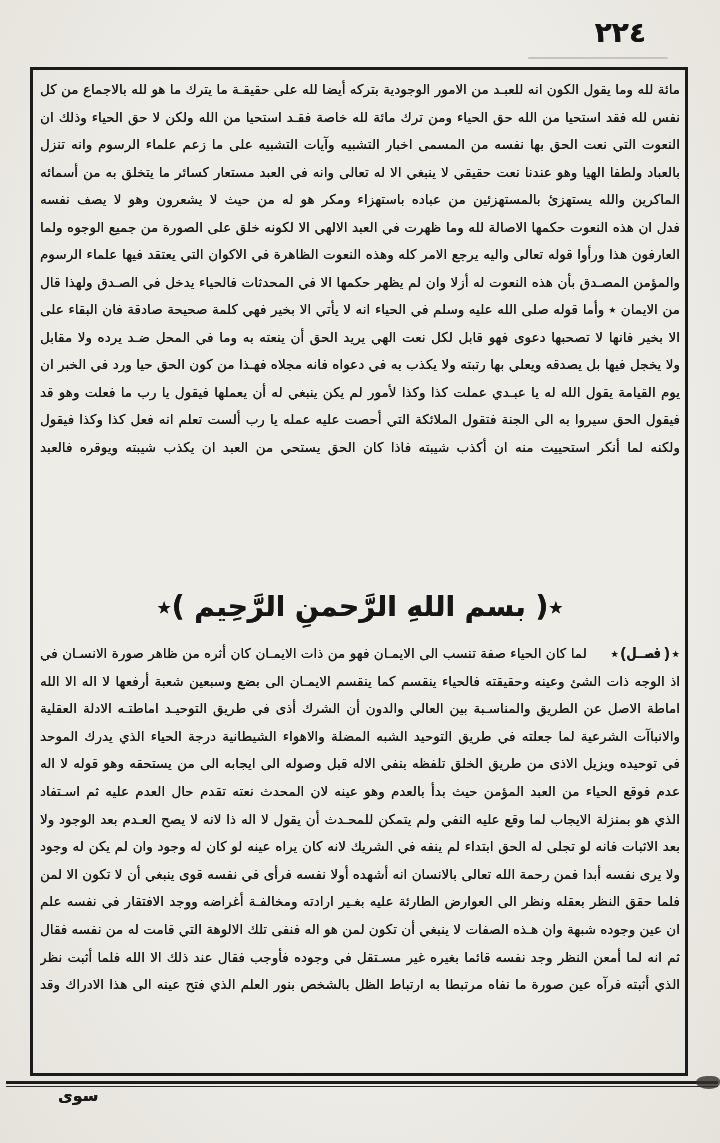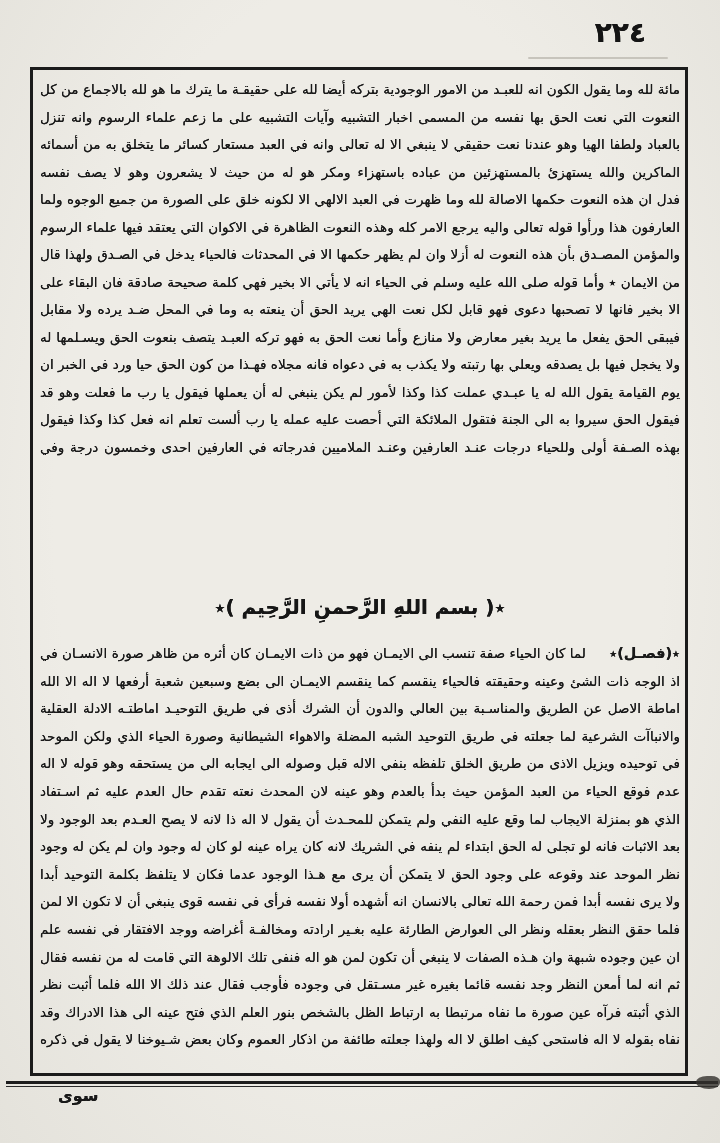--- a/index.html
+++ b/index.html
@@ -37,25 +37,26 @@
     height: 27.5px; line-height: 27.5px;
     font-size: 13.5px; color: #191919;
     text-align: justify; text-align-last: justify; text-justify: inter-word;
     overflow: hidden; text-shadow: 0 0 .45px #222;
   }
   .block2 .line { height: 27.6px; line-height: 27.6px; }
   .line--center { text-align: center; text-align-last: center; }
   .fasl-marker {
     font-weight: bold; font-size: 14.5px; margin-left: 19px;
     white-space: nowrap;
+    font-family: Liberation Mono, monospace;
   }
   .basmala {
     position: absolute; left: 40px; right: 40px; top: 585px; height: 44px;
     line-height: 44px; text-align: center; direction: rtl;
-    font-size: 20px; font-weight: bold; color: #161616;
+    font-size: 28px; font-weight: bold; color: #161616;
     text-shadow: 0 0 .5px #161616;
   }
   .bottom-rule {
     position: absolute; left: 6px; right: 2px; top: 1081px; height: 8px;
   }
   .bottom-rule .thick { height: 3px; background: #1d1d1d; }
   .bottom-rule .thin { height: 1px; background: #2a2a2a; margin-top: 2px; }
   .ink-smudge {
     position: absolute; right: 0px; top: 1076px; width: 24px; height: 13px;
     background: #33312d; border-radius: 50% 40% 50% 60%; opacity: .8;
@@ -71,56 +72,54 @@
 
 <div class="page">
 
   <div class="page-number">٢٢٤</div>
   <div class="artifact-line"></div>
 
   <div class="frame"></div>
 
   <div class="textcol block1">
     <div class="line">مائة لله وما يقول الكون انه للعبـد من الامور الوجودية بتركه أيضا لله على حقيقـة ما يترك ما هو لله بالاجماع من كل</div>
+    <div class="line">نفس لله فقد استحيا من الله حق الحياء ومن ترك مائة لله خاصة فقـد استحيا من الله ولكن لا حق الحياء وذلك ان</div>
     <div class="line">النعوت التي نعت الحق بها نفسه من المسمى اخبار التشبيه وآيات التشبيه على ما زعم علماء الرسوم وانه تنزل الهي رحمة</div>
     <div class="line">بالعباد ولطفا الهيا وهو عندنا نعت حقيقي لا ينبغي الا له تعالى وانه في العبد مستعار كسائر ما يتخلق به من أسمائه فانه خير</div>
     <div class="line">الماكرين والله يستهزئ بالمستهزئين من عباده باستهزاء ومكر هو له من حيث لا يشعرون وهو لا يصف نفسه بالحوادث</div>
     <div class="line">فدل ان هذه النعوت حكمها الاصالة لله وما ظهرت في العبد الالهي الا لكونه خلق على الصورة من جميع الوجوه ولما عرف</div>
     <div class="line">العارفون هذا ورأوا قوله تعالى واليه يرجع الامر كله وهذه النعوت الظاهرة في الاكوان التي يعتقد فيها علماء الرسوم انها</div>
     <div class="line">والمؤمن المصـدق بأن هذه النعوت له أزلا وان لم يظهر حكمها الا في المحدثات فالحياء يدخل في الصـدق ولهذا قال الحياء</div>
     <div class="line">من الايمان ٭ وأما قوله صلى الله عليه وسلم في الحياء انه لا يأتي الا بخير فهي كلمة صحيحة صادقة فان البقاء على الاصل لا يأتي</div>
     <div class="line">الا بخير فانها لا تصحبها دعوى فهو قابل لكل نعت الهي يريد الحق أن ينعته به وما في المحل ضـد يرده ولا مقابل يصـده</div>
-    <div class="line">فيبقى الحق يفعل ما يريد بغير معارض ولا منازع وأما نعت الحق به فهو تركه العبـد يتصف بنعوت الحق ويسـلمها له</div>
     <div class="line">ولا يخجل فيها بل يصدقه ويعلي بها رتبته ولا يكذب به في دعواه فانه مجلاه فهـذا من كون الحق حيا ورد في الخبر ان شيخا</div>
     <div class="line">يوم القيامة يقول الله له يا عبـدي عملت كذا وكذا لأمور لم يكن ينبغي له أن يعملها فيقول يا رب ما فعلت وهو قد فعـل</div>
     <div class="line">فيقول الحق سيروا به الى الجنة فتقول الملائكة التي أحصت عليه عمله يا رب ألست تعلم انه فعل كذا وكذا فيقول بلى</div>
-    <div class="line">بهذه الصـفة أولى وللحياء درجات عنـد العارفين وعنـد الملاميين فدرجاته في العارفين احدى وخمسون درجة وفي</div>
+    <div class="line">ولكنه لما أنكر استحييت منه ان أكذب شيبته فاذا كان الحق يستحي من العبد ان يكذب شيبته ويوقره فالعبد</div>
   </div>
 
   <div class="basmala">٭( بسم اللهِ الرَّحمنِ الرَّحِيم )٭</div>
 
   <div class="textcol block2">
     <div class="line">
       <span class="fasl-marker">٭(فصـل)٭</span>
       <span>لما كان الحياء صفة تنسب الى الايمـان فهو من ذات الايمـان كان أثره من ظاهر صورة الانسـان في الوجه</span>
     </div>
     <div class="line">اذ الوجه ذات الشئ وعينه وحقيقته فالحياء ينقسم كما ينقسم الايمـان الى بضع وسبعين شعبة أرفعها لا اله الا الله وأدناها</div>
     <div class="line">اماطة الاصل عن الطريق والمناسـبة بين العالي والدون أن الشرك أذى في طريق التوحيـد اماطتـه الادلة العقلية</div>
-    <div class="line">والانباآت الشرعية لما جعلته في طريق التوحيد الشبه المضلة والاهواء الشيطانية وصورة الحياء الذي ولكن الموحد</div>
+    <div class="line">والانباآت الشرعية لما جعلته في طريق التوحيد الشبه المضلة والاهواء الشيطانية درجة الحياء الذي يدرك الموحد</div>
     <div class="line">في توحيده ويزيل الاذى من طريق الخلق تلفظه بنفي الاله قبل وصوله الى ايجابه الى من يستحقه وهو قوله لا اله والنفي</div>
     <div class="line">عدم فوقع الحياء من العبد المؤمن حيث بدأ بالعدم وهو عينه لان المحدث نعته تقدم حال العدم عليه ثم اسـتفاد الوجود</div>
     <div class="line">الذي هو بمنزلة الايجاب لما وقع عليه النفي ولم يتمكن للمحـدث أن يقول لا اله ذا لانه لا يصح العـدم بعد الوجود ولا النفي</div>
     <div class="line">بعد الاثبات فانه لو تجلى له الحق ابتداء لم ينفه في الشريك لانه كان يراه عينه لو كان له وجود وان لم يكن له وجود فيكون</div>
-    <div class="line">نظر الموحد عند وقوعه على وجود الحق لا يتمكن أن يرى مع هـذا الوجود عدما فكان لا يتلفظ بكلمة التوحيد أبدا</div>
     <div class="line">ولا يرى نفسه أبدا فمن رحمة الله تعالى بالانسان انه أشهده أولا نفسه فرأى في نفسه قوى ينبغي أن لا تكون الا لمن هو اله</div>
     <div class="line">فلما حقق النظر بعقله ونظر الى العوارض الطارئة عليه بغـير ارادته ومخالفـة أغراضه ووجد الافتقار في نفسه علم قطعا</div>
     <div class="line">ان عين وجوده شبهة وان هـذه الصفات لا ينبغي أن تكون لمن هو اله فنفى تلك الالوهة التي قامت له من نفسه فقال لا اله</div>
     <div class="line">ثم انه لما أمعن النظر وجد نفسه قائما بغيره غير مسـتقل في وجوده فأوجب فقال عند ذلك الا الله فلما أثبت نظر الى هذا</div>
     <div class="line">الذي أثبته فرآه عين صورة ما نفاه مرتبطا به ارتباط الظل بالشخص بنور العلم الذي فتح عينه الى هذا الادراك وقد كان</div>
-    <div class="line">نفاه بقوله لا اله فاستحى كيف اطلق لا اله ولهذا جعلته طائفة من اذكار العموم وكان بعض شـيوخنا لا يقول في ذكره</div>
   </div>
 
   <div class="bottom-rule">
     <div class="thick"></div>
     <div class="thin"></div>
   </div>
   <div class="ink-smudge"></div>
 
   <div class="catchword">سوى</div>
 

